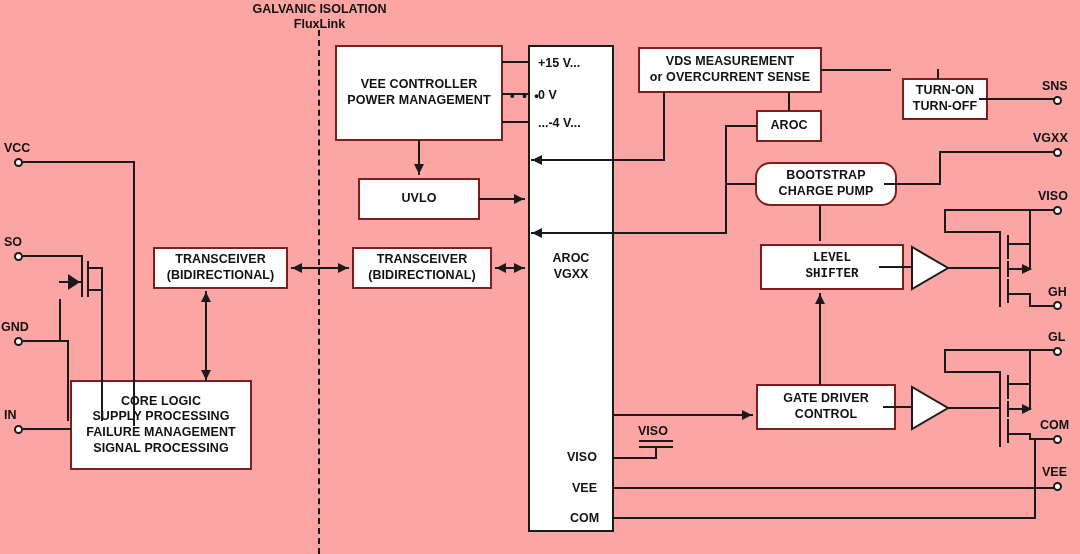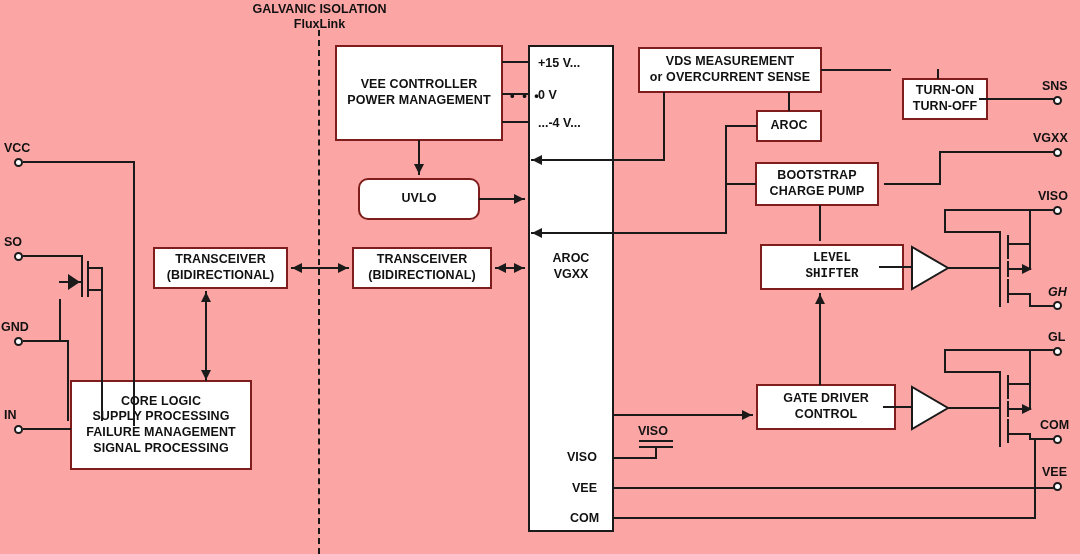--- a/index.html
+++ b/index.html
@@ -110,21 +110,21 @@
   <div class="box" style="left:352px;top:247px;width:140px;height:42px;">
     <span class="ln">TRANSCEIVER</span>
     <span class="ln">(BIDIRECTIONAL)</span>
   </div>
 
   <div class="box" style="left:335px;top:45px;width:168px;height:96px;">
     <span class="ln">VEE CONTROLLER</span>
     <span class="ln">POWER MANAGEMENT</span>
   </div>
 
-  <div class="box" style="left:358px;top:178px;width:122px;height:42px;border-radius:10px;">
+  <div class="box" style="left:358px;top:178px;width:122px;height:42px;">
     <span class="ln">UVLO</span>
   </div>
 
   <div class="corebox" style="left:528px;top:45px;width:86px;height:487px;"></div>
   <div class="coretext" style="left:528px;top:251px;width:86px;">
     <span class="ln">AROC</span><br>
     <span class="ln">VGXX</span>
   </div>
 
   <div class="lbl" style="left:538px;top:56px;">+15 V...</div>
@@ -143,21 +143,21 @@
 
   <div class="box" style="left:756px;top:110px;width:66px;height:32px;">
     <span class="ln">AROC</span>
   </div>
 
   <div class="box" style="left:894px;top:78px;width:86px;height:42px;margin-left:8px;">
     <span class="ln">TURN-ON</span>
     <span class="ln">TURN-OFF</span>
   </div>
 
-  <div class="box" style="left:755px;top:162px;width:124px;height:44px;">
+  <div class="box" style="left:755px;top:162px;width:142px;height:44px;border-radius:15px;">
     <span class="ln">BOOTSTRAP</span>
     <span class="ln">CHARGE PUMP</span>
   </div>
 
   <div class="box" style="left:760px;top:244px;width:144px;height:46px;font-family:Liberation Mono, monospace;">
     <span class="ln">LEVEL</span>
     <span class="ln">SHIFTER</span>
   </div>
 
   <div class="box" style="left:756px;top:384px;width:140px;height:46px;">
@@ -167,21 +167,21 @@
 
   <div class="lbl" style="left:1042px;top:79px;">SNS</div>
   <div class="pin" style="left:1053px;top:96px;"></div>
 
   <div class="lbl" style="left:1033px;top:131px;">VGXX</div>
   <div class="pin" style="left:1053px;top:148px;"></div>
 
   <div class="lbl" style="left:1038px;top:189px;">VISO</div>
   <div class="pin" style="left:1053px;top:206px;"></div>
 
-  <div class="lbl" style="left:1048px;top:285px;font-style:italic;">GH</div>
+  <div class="lbl" style="left:1048px;top:285px;">GH</div>
   <div class="pin" style="left:1053px;top:301px;"></div>
 
   <div class="lbl" style="left:1048px;top:330px;">GL</div>
   <div class="pin" style="left:1053px;top:347px;"></div>
 
   <div class="lbl" style="left:1040px;top:418px;">COM</div>
   <div class="pin" style="left:1053px;top:435px;"></div>
 
   <div class="lbl" style="left:1042px;top:465px;">VEE</div>
   <div class="pin" style="left:1053px;top:482px;"></div>

